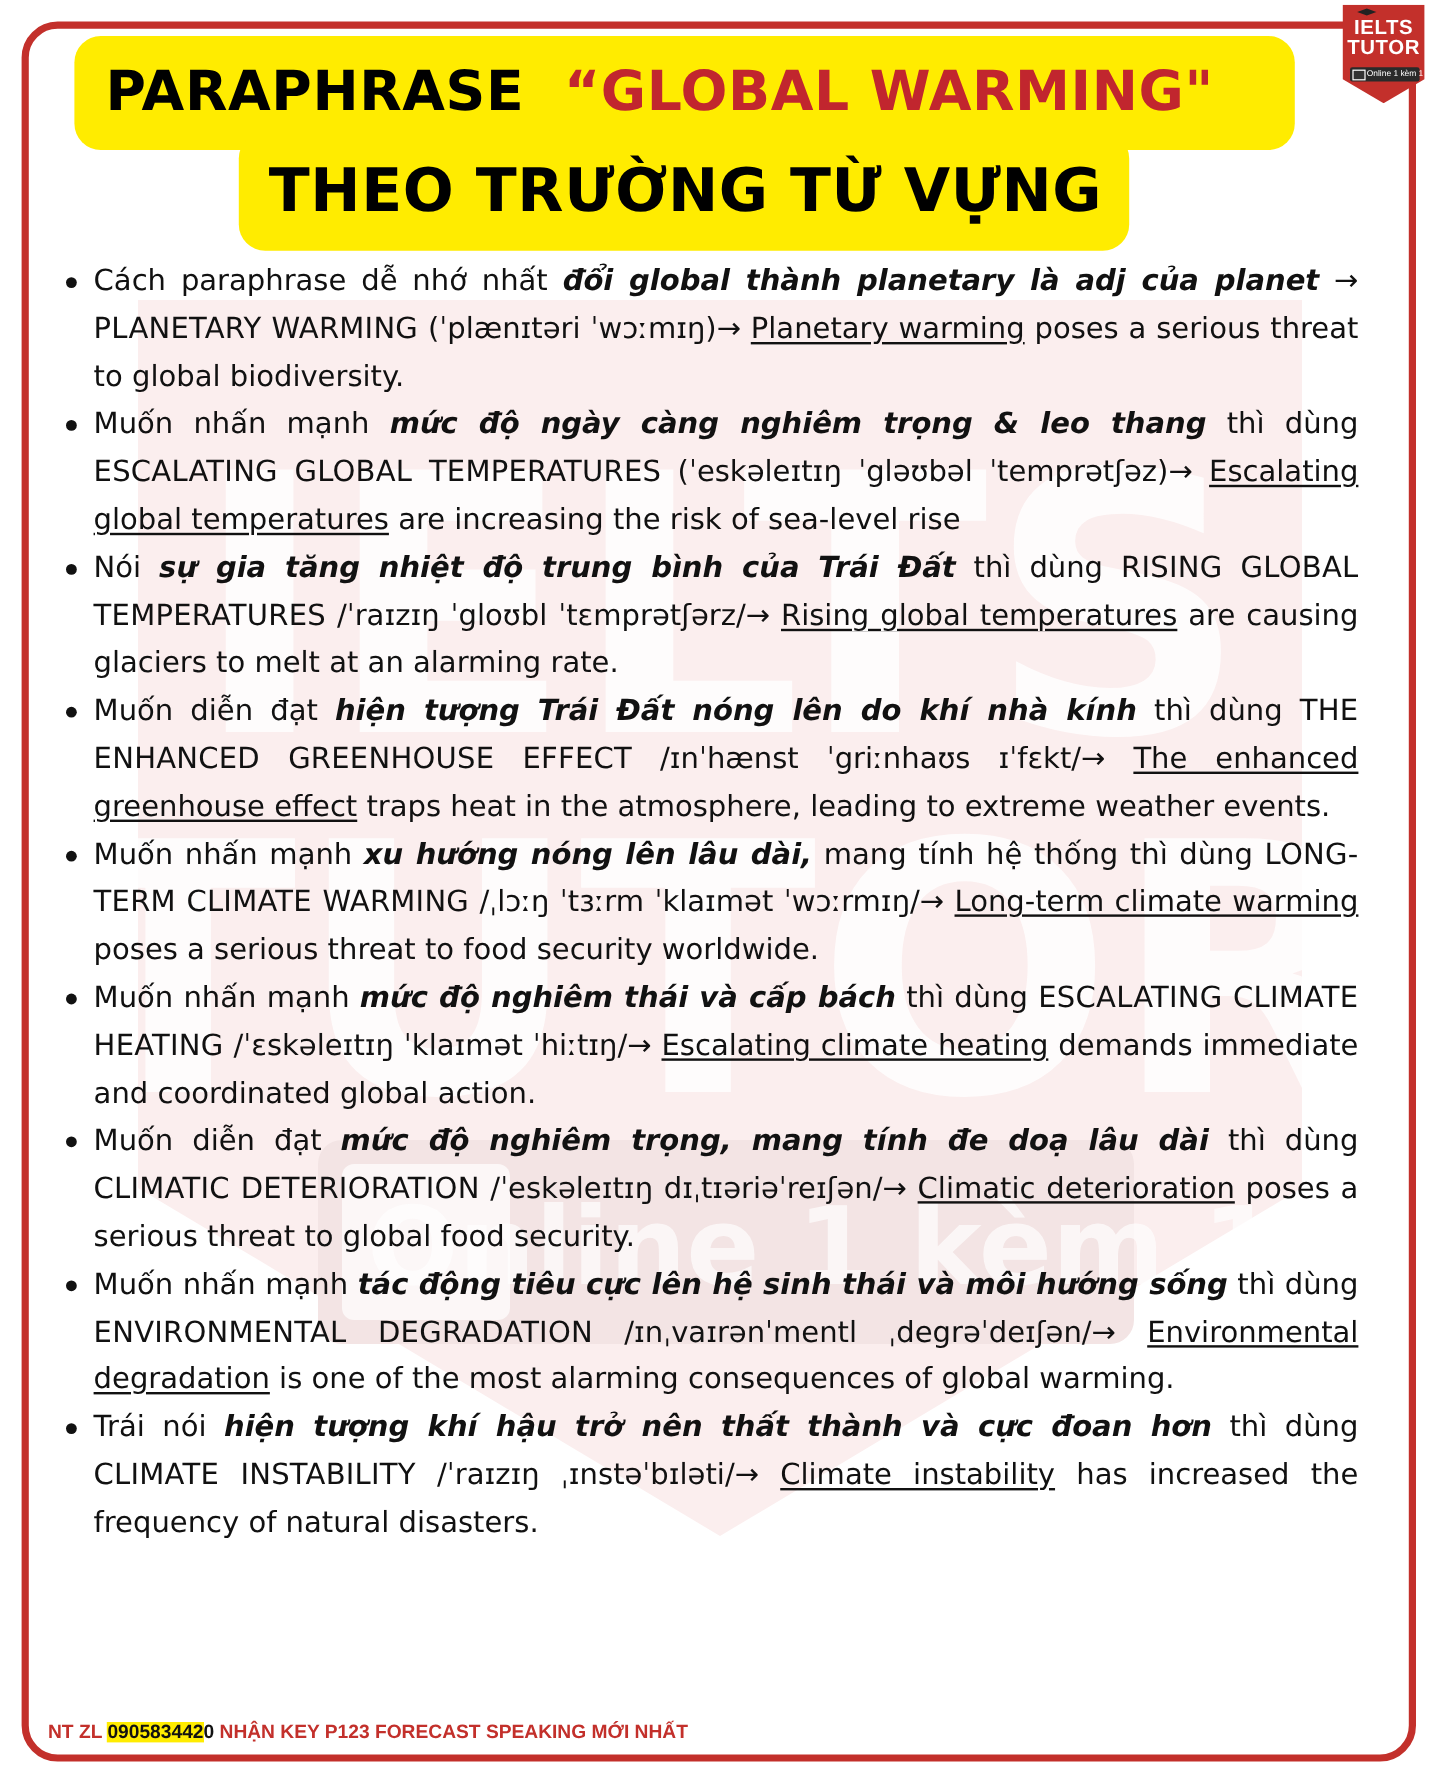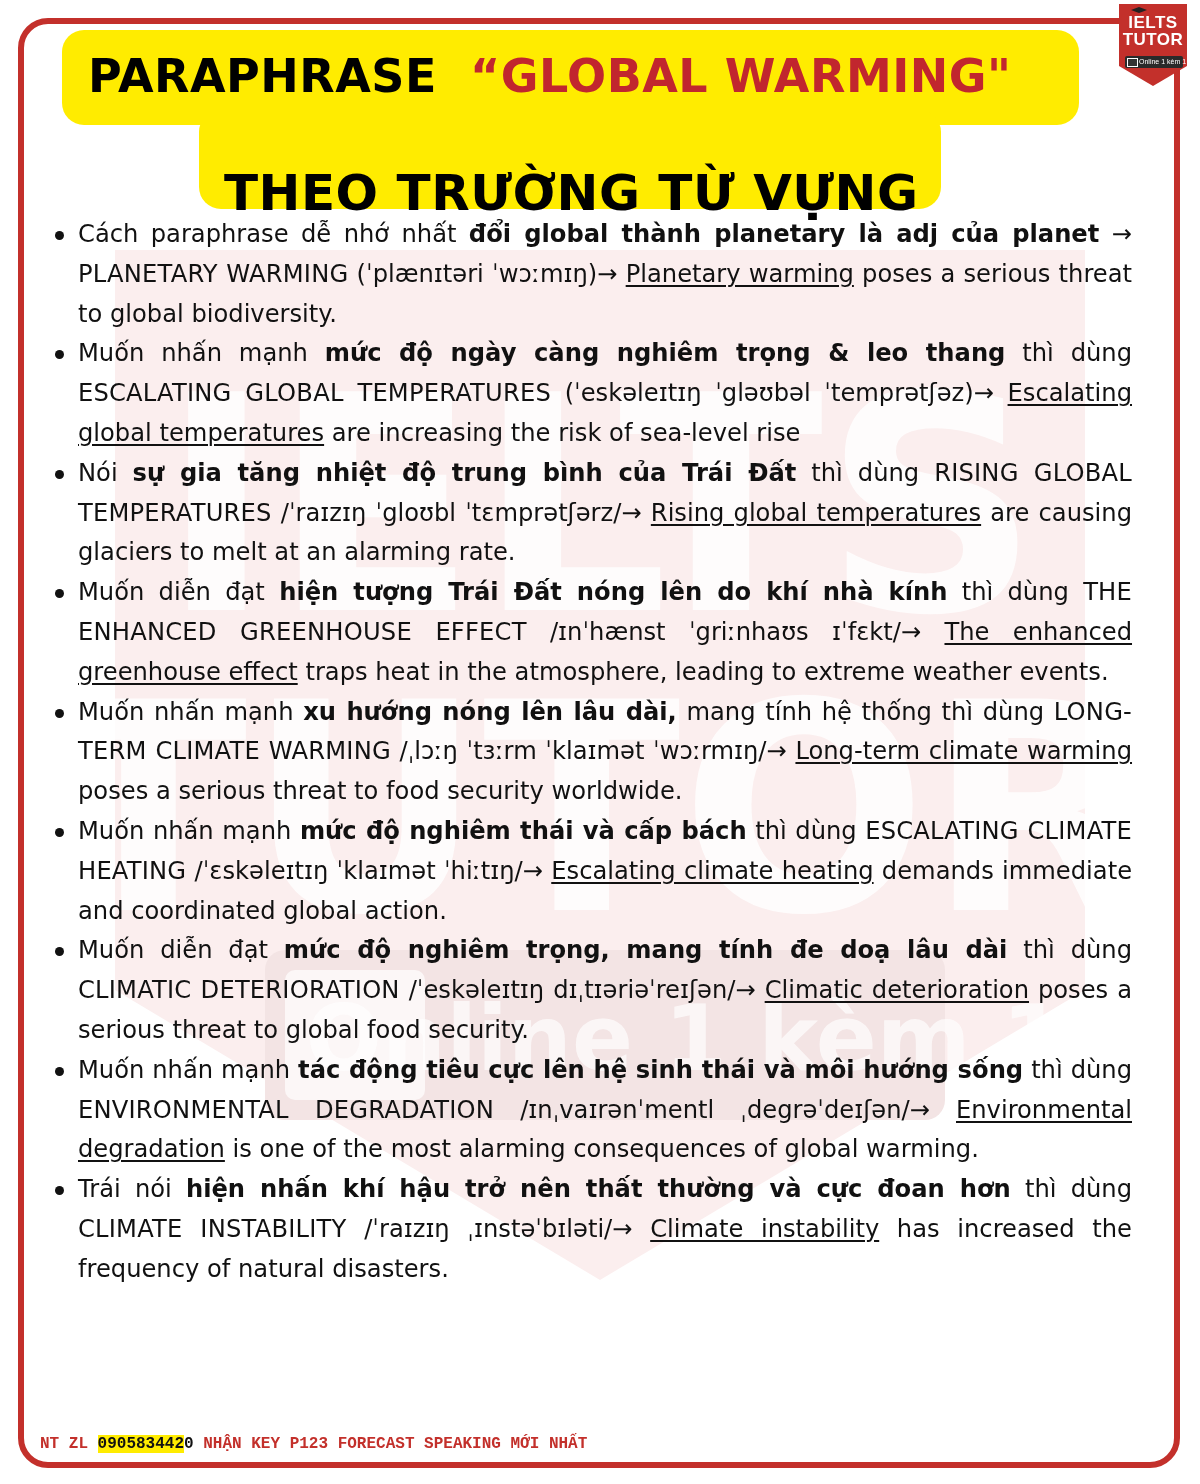--- a/index.html
+++ b/index.html
@@ -45,45 +45,45 @@
   .title-2 {
     position: absolute; left: 199px; top: 110px; width: 742px; height: 99px;
     background: #ffec00; border-radius: 22px;
   }
   .title-line {
     position: absolute; z-index: 3; white-space: nowrap;
     font-family: "DejaVu Sans", sans-serif; font-weight: 700; font-size: 46px;
     letter-spacing: 0.5px; color: #000; line-height: 56px;
   }
   .title-line.l1 { left: 88px; top: 48px; }
-  .title-line.l2 { left: 224px; top: 131px; font-size: 50px; margin-top: 34px; }
+  .title-line.l2 { left: 224px; top: 131px; font-size: 50px; }
   .title-line .red { color: #c1262e; }
 
   
   .content {
     position: absolute; left: 48px; top: 215px; width: 1084px; z-index: 2;
     font-family: "DejaVu Sans", sans-serif; font-size: 24.2px; line-height: 39.8px;
     color: #111;
   }
   .item {
     position: relative; padding-left: 30px; text-align: justify;
     text-align-last: left;
   }
   .item::before {
     content: ""; position: absolute; left: 7px; top: 16px; width: 9px; height: 9px;
     background: #111; border-radius: 50%;
   }
-  .item b { font-weight: 700; }
+  .item b { font-weight: 700; font-style: italic; }
   .item u { text-decoration: underline; text-underline-offset: 3px; text-decoration-thickness: 1.5px; }
   .caps { letter-spacing: 0.2px; }
 
   
   .footer {
     position: absolute; left: 40px; top: 1433px; z-index: 3; white-space: nowrap;
-    font-family: Liberation Mono, monospace; font-weight: 700; font-size: 16px;
+    font-family: Liberation Sans, sans-serif; font-weight: 700; font-size: 16px;
     color: #c3302b; line-height: 22px;
   }
   .footer .phone { background: #ffec00; color: #111; }
   .footer .phone-end { color: #111; }
 </style>
 </head>
 <body>
 
 <div class="frame"></div>
 
@@ -136,19 +136,19 @@
     <div class="item">
     <span>Muốn nhấn mạnh </span><b>mức độ nghiêm thái và cấp bách</b><span> thì dùng </span><span class="caps">ESCALATING CLIMATE HEATING</span><span> /ˈɛskəleɪtɪŋ ˈklaɪmət ˈhiːtɪŋ/→ </span><u>Escalating climate heating</u><span> demands immediate and coordinated global action.</span>
   </div>
     <div class="item">
     <span>Muốn diễn đạt </span><b>mức độ nghiêm trọng, mang tính đe doạ lâu dài</b><span> thì dùng </span><span class="caps">CLIMATIC DETERIORATION</span><span> /ˈeskəleɪtɪŋ dɪˌtɪəriəˈreɪʃən/→ </span><u>Climatic deterioration</u><span> poses a serious threat to global food security.</span>
   </div>
     <div class="item">
     <span>Muốn nhấn mạnh </span><b>tác động tiêu cực lên hệ sinh thái và môi hướng sống</b><span> thì dùng </span><span class="caps">ENVIRONMENTAL DEGRADATION</span><span> /ɪnˌvaɪrənˈmentl ˌdegrəˈdeɪʃən/→ </span><u>Environmental degradation</u><span> is one of the most alarming consequences of global warming.</span>
   </div>
     <div class="item">
-    <span>Trái nói </span><b>hiện nhấn khí hậu trở nên thất thường và cực đoan hơn</b><span> thì dùng </span><span class="caps">CLIMATE INSTABILITY</span><span> /ˈraɪzɪŋ ˌɪnstəˈbɪləti/→ </span><u>Climate instability</u><span> has increased the frequency of natural disasters.</span>
+    <span>Trái nói </span><b>hiện tượng khí hậu trở nên thất thành và cực đoan hơn</b><span> thì dùng </span><span class="caps">CLIMATE INSTABILITY</span><span> /ˈraɪzɪŋ ˌɪnstəˈbɪləti/→ </span><u>Climate instability</u><span> has increased the frequency of natural disasters.</span>
   </div>
   </div>
 
 <div class="footer">
   <span>NT ZL </span><span class="phone">090583442</span><span class="phone-end">0</span><span> NHẬN KEY P123 FORECAST SPEAKING MỚI NHẤT</span>
 </div>
 
 </body></html>

